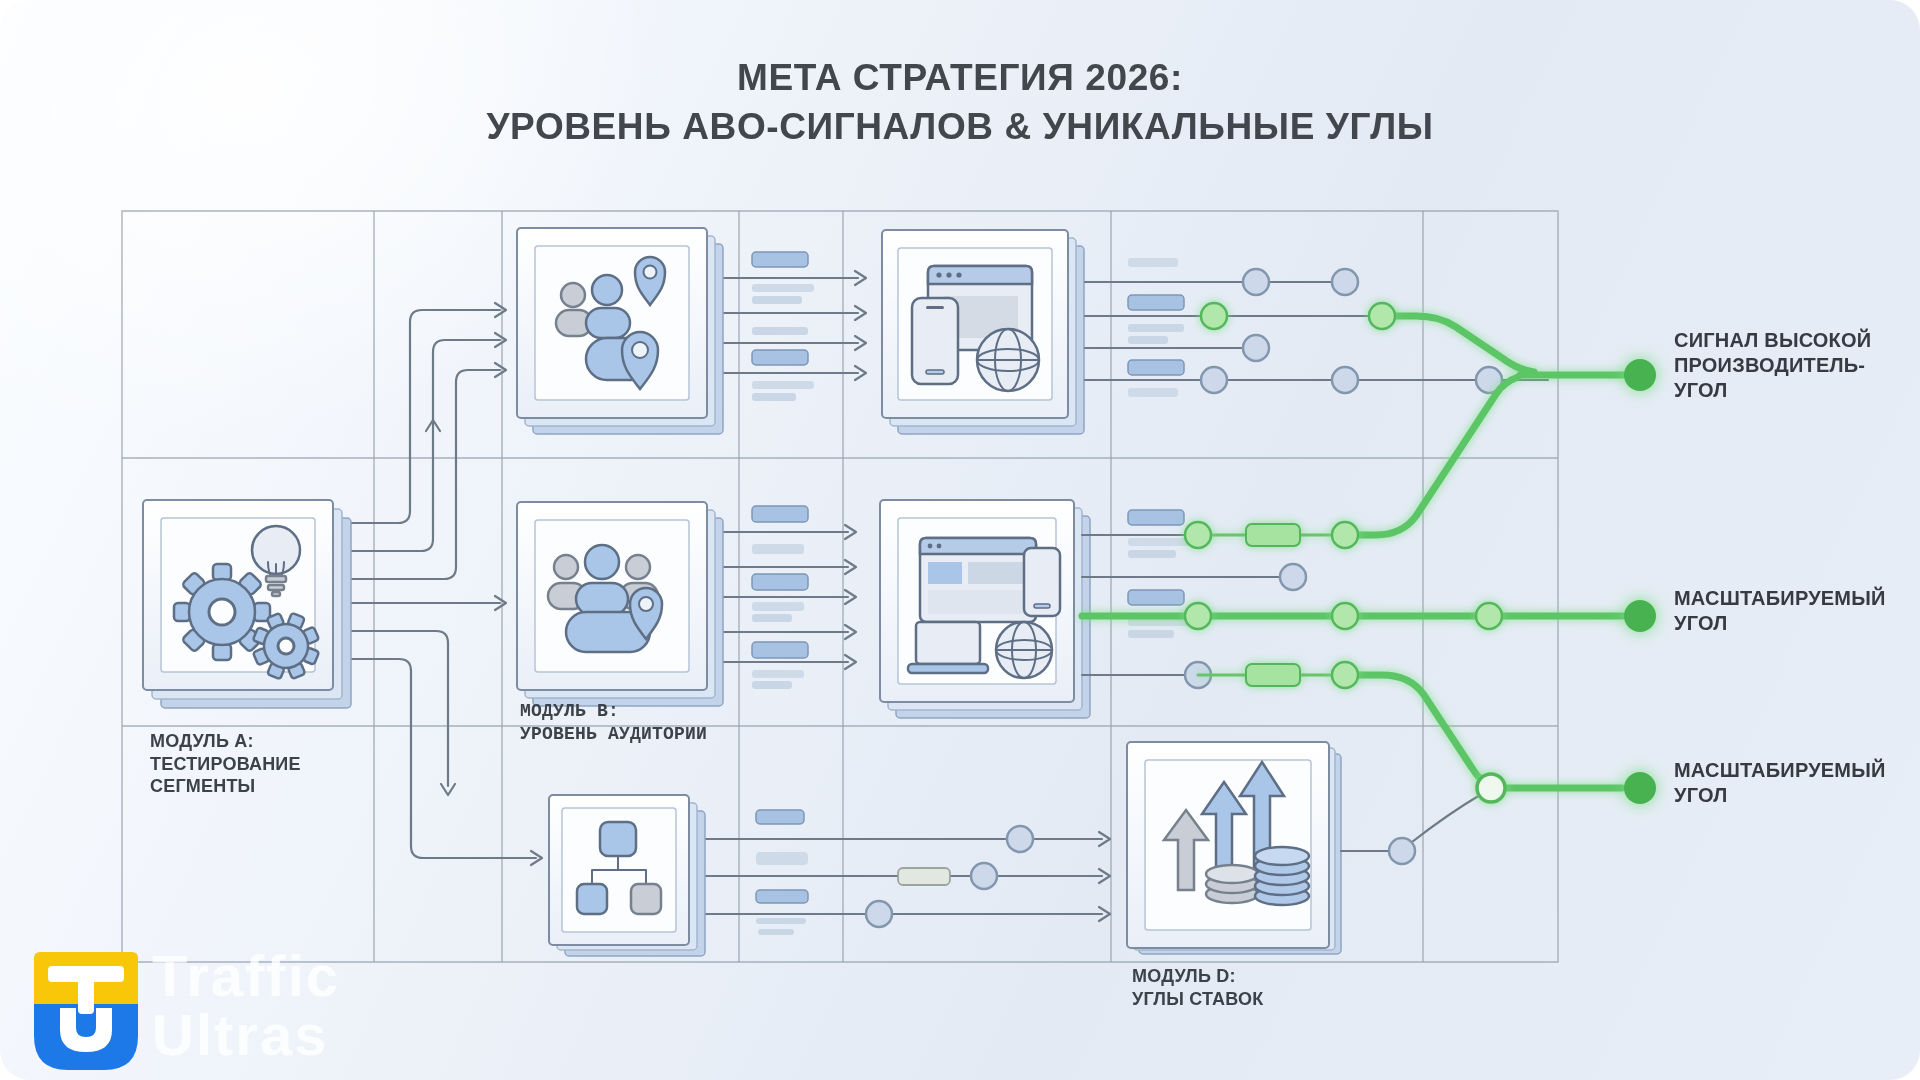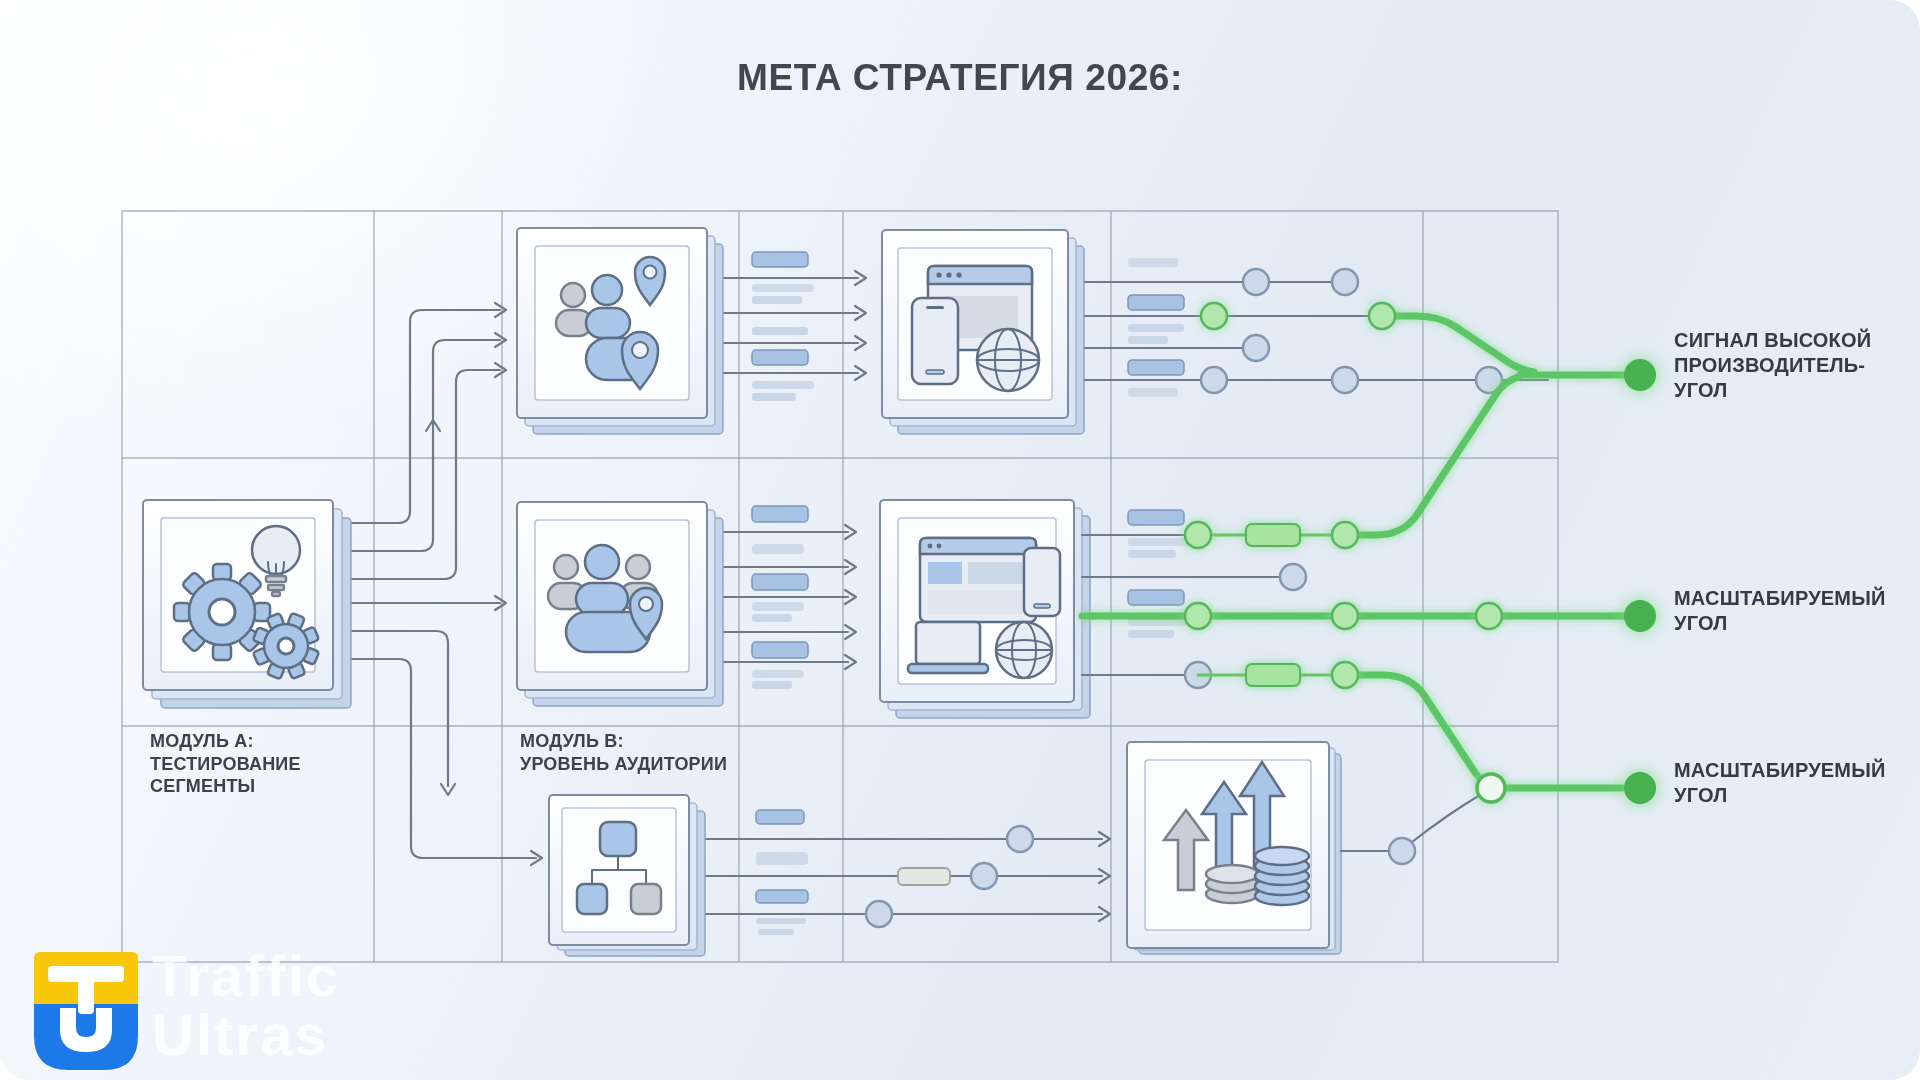--- a/index.html
+++ b/index.html
@@ -388,30 +388,35 @@
       <path d="M6,0 H98 Q104,0 104,6 V52 H0 V6 Q0,0 6,0 Z" fill="#f8c70a"></path>
       <path d="M0,52 H104 V84 Q104,118 70,118 H34 Q0,118 0,84 Z" fill="#1d79e8"></path>
       <rect x="14" y="14" width="76" height="16" rx="4" fill="#ffffff"></rect>
       <rect x="44" y="14" width="16" height="48" rx="4" fill="#ffffff"></rect>
       <path d="M26,56 V78 Q26,100 52,100 Q78,100 78,78 V56 H62 V76 Q62,85 52,85 Q42,85 42,76 V56 Z" fill="#ffffff"></path>
     </g>
   </svg>
 
   <div class="title">
     <div>МЕТА СТРАТЕГИЯ 2026:</div>
+    <div>УРОВЕНЬ ABO-СИГНАЛОВ &amp; УНИКАЛЬНЫЕ УГЛЫ</div>
   </div>
 
   <div class="lbl" style="left:150px;top:730px;">
     <div>МОДУЛЬ A:</div>
     <div>ТЕСТИРОВАНИЕ</div>
     <div>СЕГМЕНТЫ</div>
   </div>
-  <div class="lbl" style="left:520px;top:730px;">
+  <div class="lbl" style="left:520px;top:700px;font-family:Liberation Mono, monospace;">
     <div>МОДУЛЬ B:</div>
     <div>УРОВЕНЬ АУДИТОРИИ</div>
+  </div>
+  <div class="lbl" style="left:1132px;top:965px;">
+    <div>МОДУЛЬ D:</div>
+    <div>УГЛЫ СТАВОК</div>
   </div>
 
   <div class="out" style="left:1674px;top:328px;">
     <div>СИГНАЛ ВЫСОКОЙ</div>
     <div>ПРОИЗВОДИТЕЛЬ-</div>
     <div>УГОЛ</div>
   </div>
   <div class="out" style="left:1674px;top:586px;">
     <div>МАСШТАБИРУЕМЫЙ</div>
     <div>УГОЛ</div>

